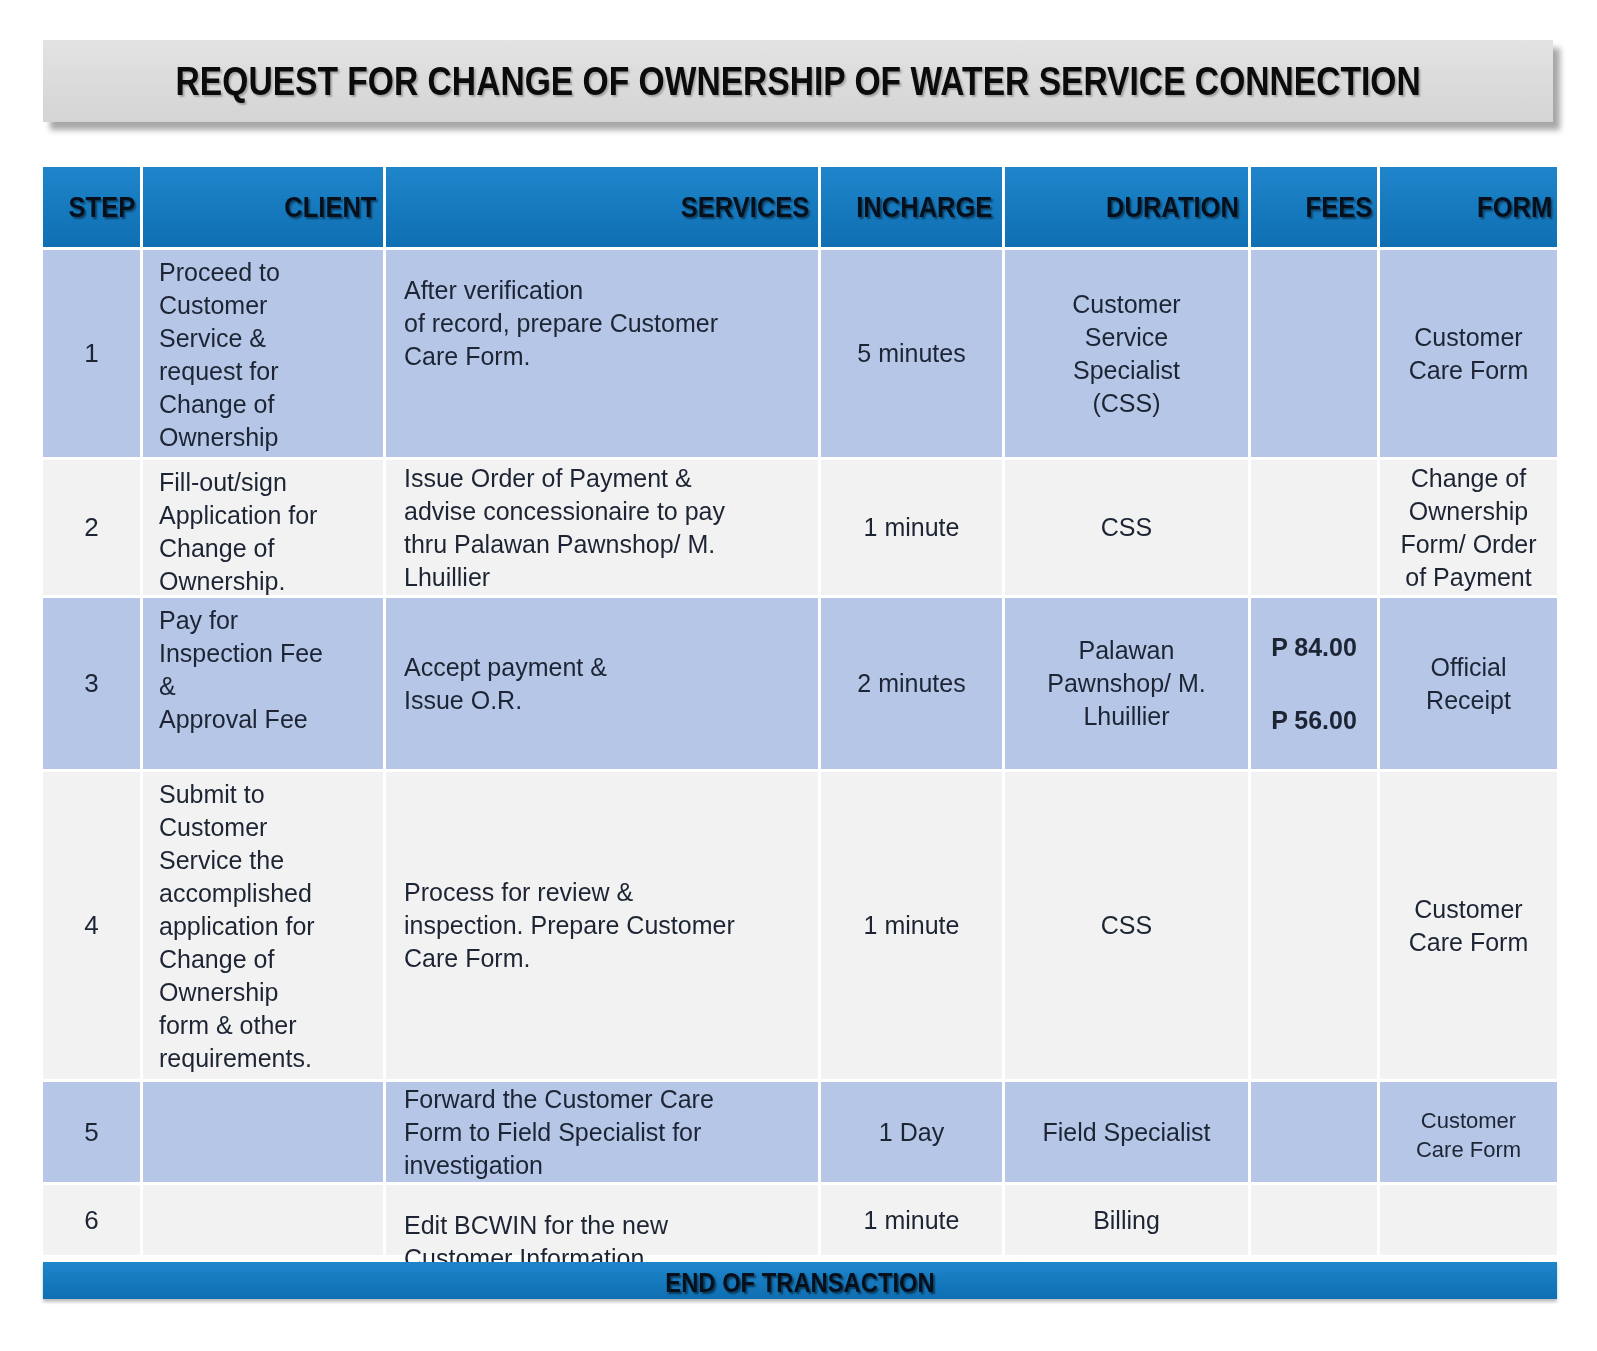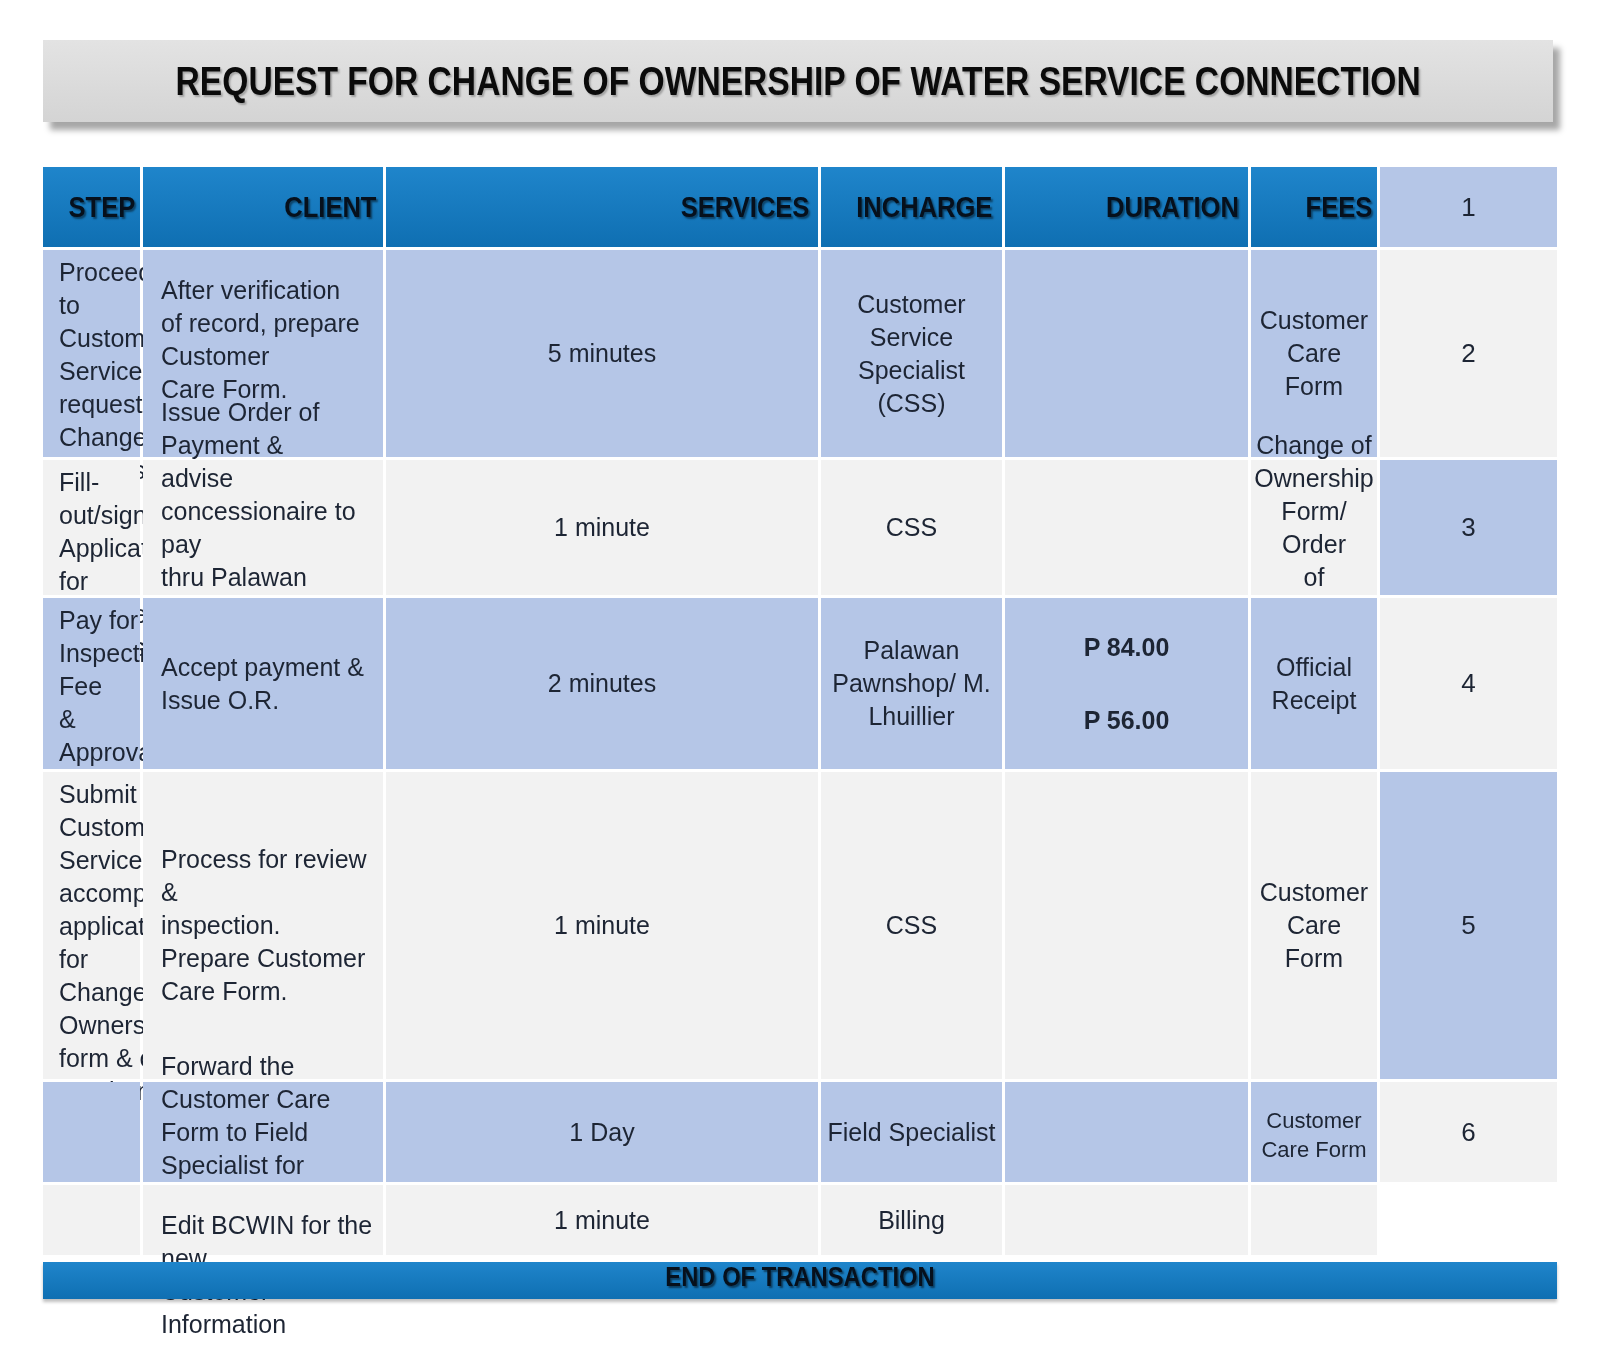--- a/index.html
+++ b/index.html
@@ -63,21 +63,21 @@
   .c-fees   { align-items:center; justify-content:center; text-align:center; gap:40px;font-weight:bold; }
   .c-form   { align-items:center; justify-content:center; text-align:center; padding:4px; }
   .v-top    { justify-content:flex-start !important; padding-top:24px; }
   .small-txt{ font-size:22px; }
 
   
   .end-banner {
     position:absolute; left:43px; top:1262px; width:1514px; height:37px;
     background:linear-gradient(#1f85cb, #0f6fb2);
     box-shadow:0 3px 3px rgba(0,0,0,0.25);
-    display:flex; align-items:flex-start; justify-content:center;
+    display:flex; align-items:flex-end; justify-content:center;
   }
   .end-banner span {
     font-weight:bold; font-size:27px; color:#06101c;
     display:inline-block; transform:scaleX(0.88);
     text-shadow:2px 2px 2px rgba(0,0,0,0.5);
     white-space:nowrap;
   }
 </style>
 </head>
 <body>
@@ -89,20 +89,21 @@
   </div>
 
   <div class="proc-table">
 
     <div class="cell hcell"><span>STEP</span></div>
     <div class="cell hcell"><span>CLIENT</span></div>
     <div class="cell hcell"><span>SERVICES</span></div>
     <div class="cell hcell"><span>INCHARGE</span></div>
     <div class="cell hcell"><span>DURATION</span></div>
     <div class="cell hcell"><span>FEES</span></div>
+    <div class="cell hcell"><span>FORM</span></div>
 
     <div class="cell r-blue c-step">1</div>
     <div class="cell r-blue c-client">Proceed to
 Customer
 Service &amp;
 request for
 Change of
 Ownership</div>
     <div class="cell r-blue c-serv v-top">After verification
 of record, prepare Customer

